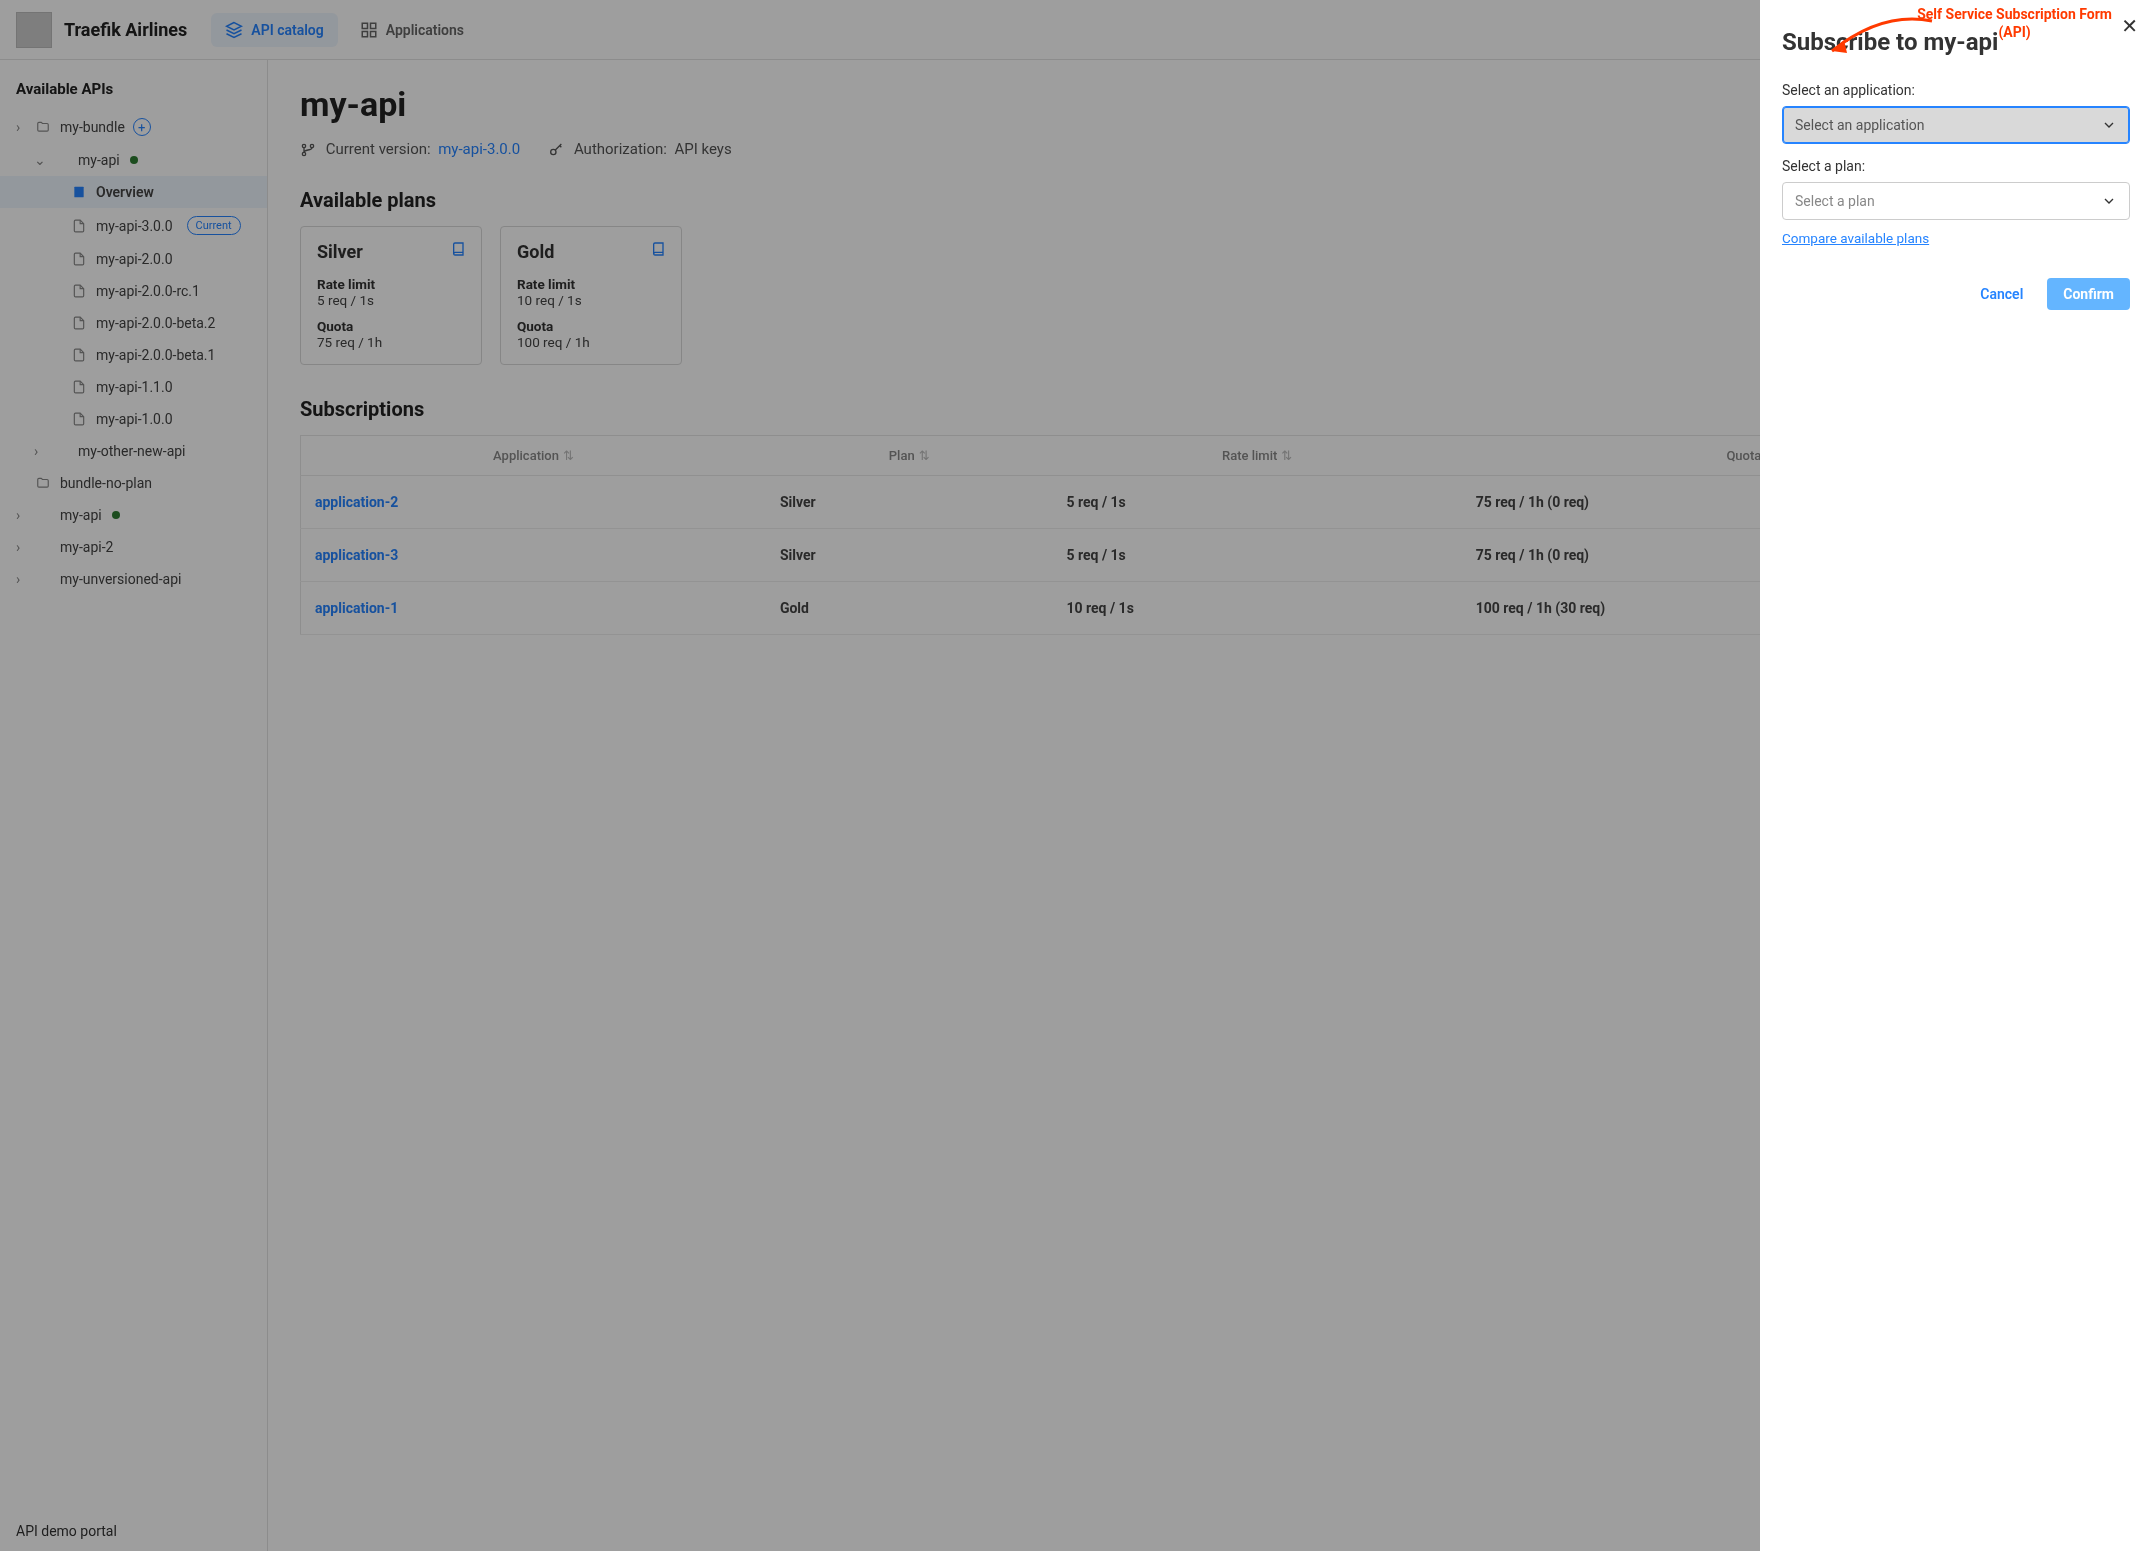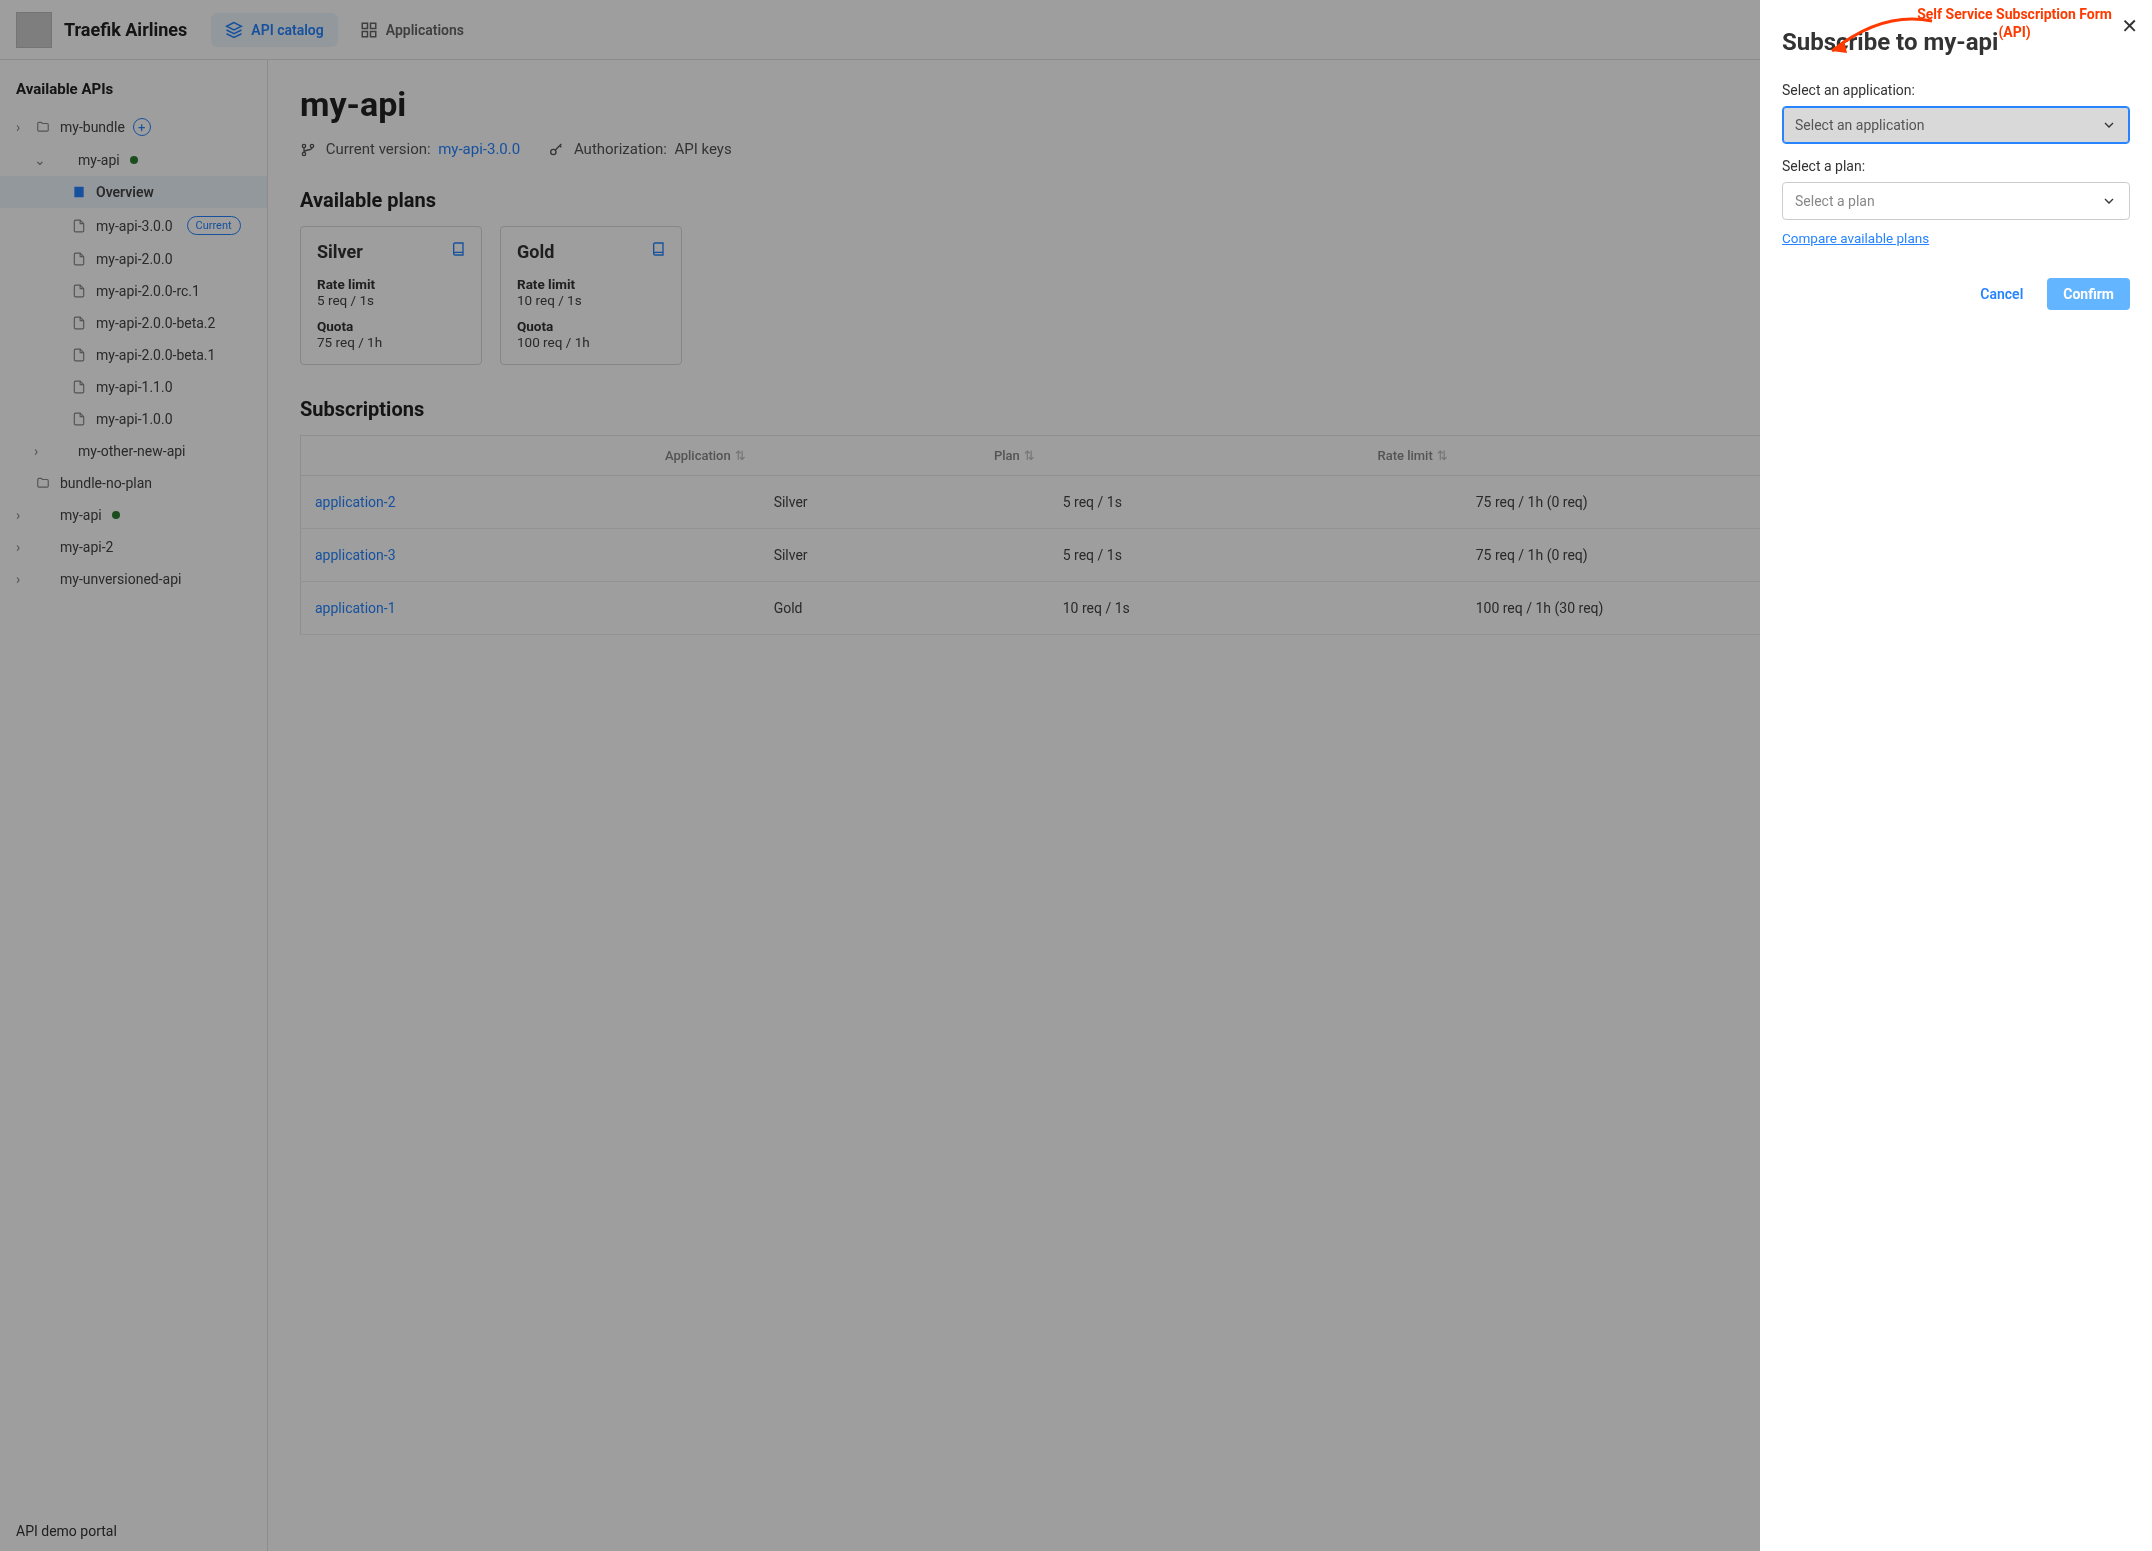--- a/index.html
+++ b/index.html
@@ -44,23 +44,23 @@
 
   .plans { display: flex; gap: 18px; margin-bottom: 32px; }
   .plan-card { width: 182px; border: 1px solid #d9d9d9; border-radius: 4px; padding: 14px 16px; position: relative; }
   .plan-card .plan-name { font-size: 18px; font-weight: 700; margin-bottom: 14px; }
   .plan-card .label { font-weight: 700; font-size: 13.5px; margin-top: 10px; }
   .plan-card .value { font-size: 13.5px; color: #444; }
   .plan-card .book-icon { position: absolute; top: 14px; right: 14px; color: #2684ff; }
 
   
   .sub-table { width: 100%; border-collapse: collapse; border: 1px solid #e5e5e5; font-size: 14px; }
-  .sub-table th { text-align: right; font-weight: 500; color: #888; font-size: 13px; padding: 12px 14px; border-bottom: 1px solid #e9e9e9; }
+  .sub-table th { text-align: center; font-weight: 500; color: #888; font-size: 13px; padding: 12px 14px; border-bottom: 1px solid #e9e9e9; }
   .sub-table th .sort { margin-left: 4px; color: #bbb; }
-  .sub-table td { padding: 18px 14px; border-bottom: 1px solid #eee; color: #444; }
+  .sub-table td { padding: 18px 14px; border-bottom: 1px solid #eee; color: #444; font-weight: bold; }
   .sub-table td.app-link { color: #2684ff; }
 
   
   .overlay { position: fixed; inset: 0; background: rgba(0,0,0,0.38); z-index: 10; }
 
   
   .side-panel { position: fixed; top: 0; right: 0; bottom: 0; width: 392px; background: #fff; z-index: 20; padding: 28px 22px; }
   .side-panel .panel-title { font-size: 24px; font-weight: 700; margin-bottom: 26px; }
   .side-panel .close-x { position: absolute; top: 14px; right: 14px; cursor: pointer; color: #333; font-size: 20px; }
   .form-label { font-size: 14px; color: #333; margin-bottom: 8px; }

